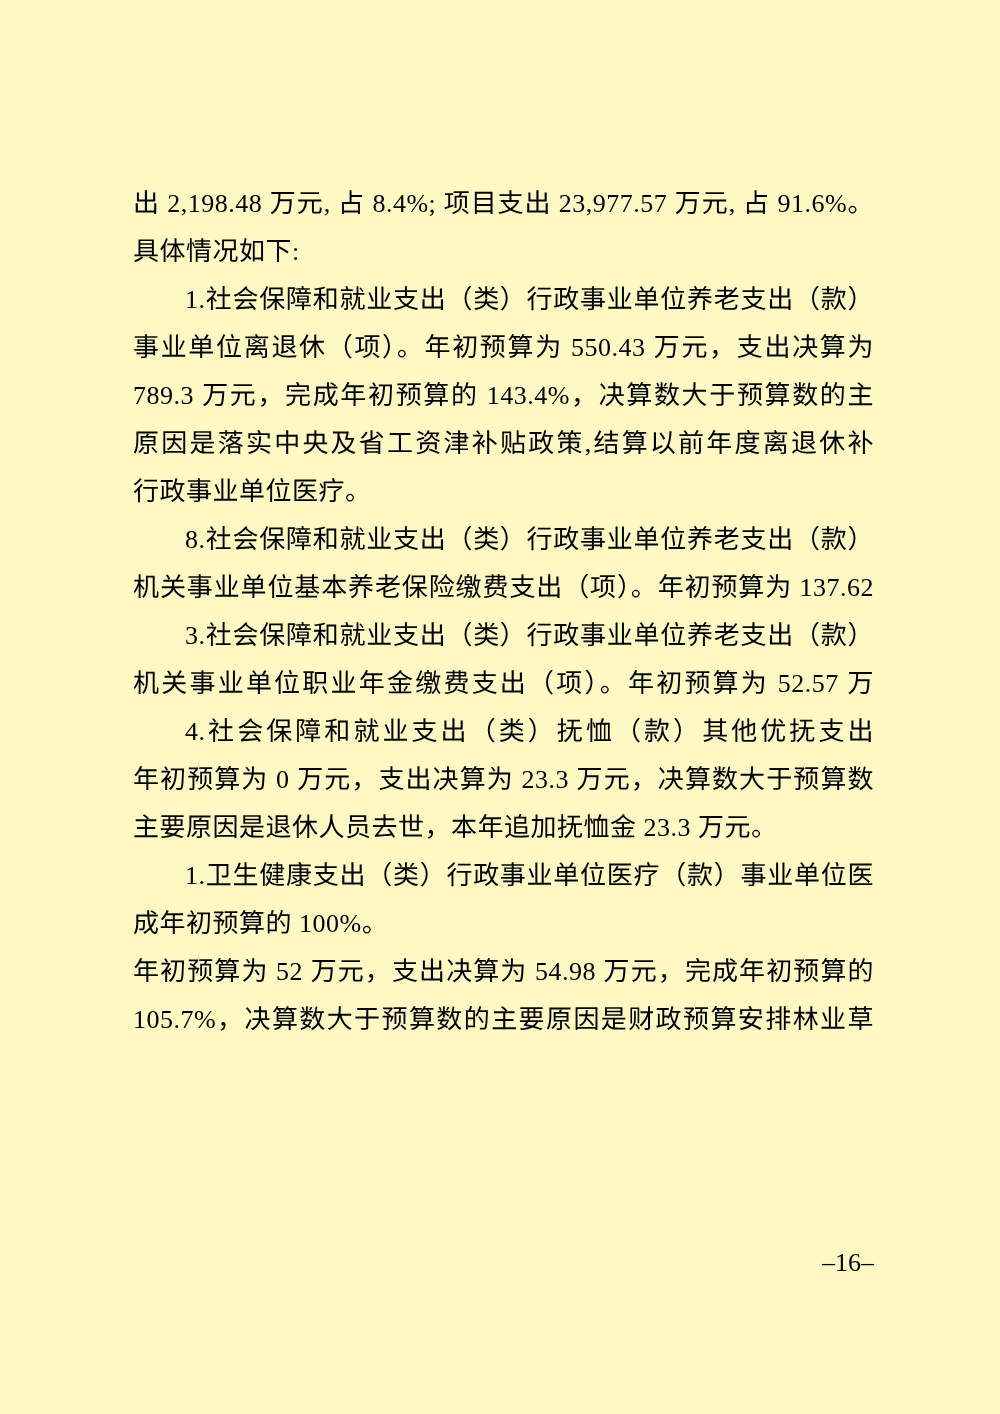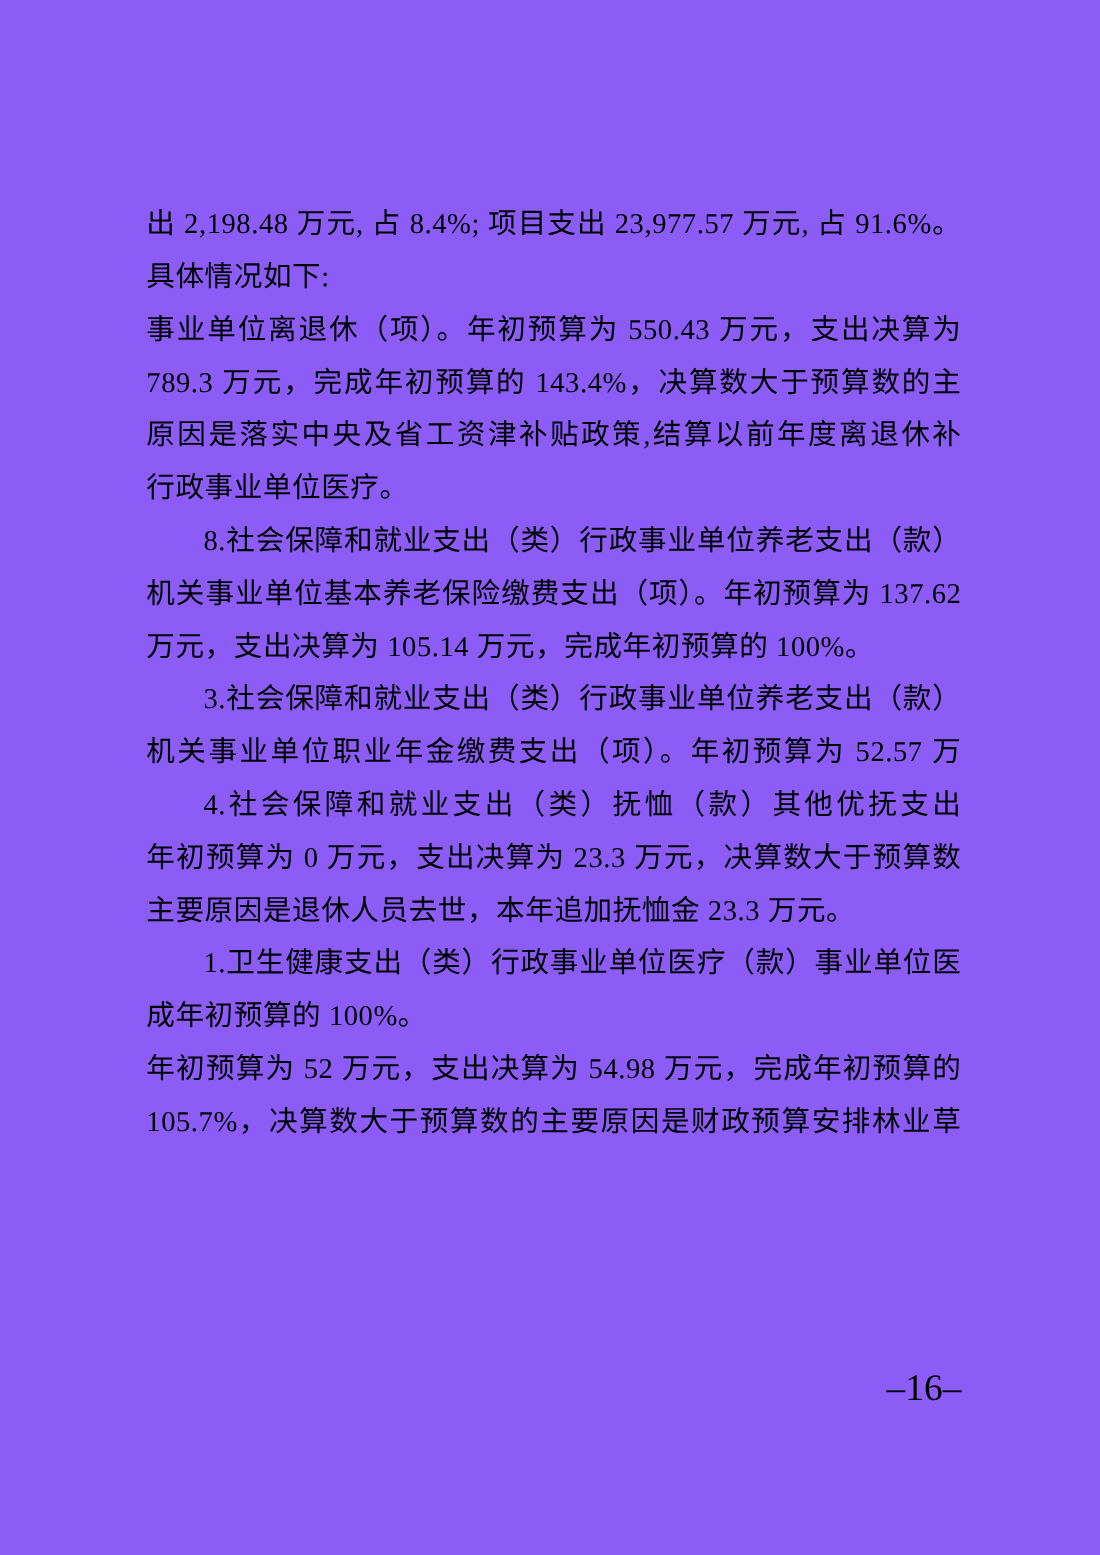--- a/index.html
+++ b/index.html
@@ -4,21 +4,21 @@
 <style>
   html, body {
     margin: 0;
     padding: 0;
     background: #ffffff;
   }
   .page {
     position: relative;
     width: 1000px;
     height: 1414px;
-    background: #8b5cf6;
+    background: #fef9c3;
     color: #000000;
     font-family: "Liberation Serif", "DejaVu Serif", serif;
     overflow: hidden;
   }
   .content {
     position: absolute;
     left: 133px;
     top: 180px;
     width: 741px;
     font-size: 26px;
@@ -36,40 +36,40 @@
     text-align: center;
     text-align-last: left;
   }
   .line.indent {
     text-indent: 2em;
   }
   .page-number {
     position: absolute;
     top: 1248px;
     right: 126px;
-    font-size: 34px;
+    font-size: 26px;
     line-height: 30px;
     color: #000000;
     font-family: "Liberation Serif", "DejaVu Serif", serif;
   }
 </style>
 </head>
 <body>
 
 <div class="page">
   <div class="content">
     <div class="line">出 2,198.48 万元, 占 8.4%; 项目支出 23,977.57 万元, 占 91.6%。</div>
     <div class="line end">具体情况如下:</div>
+    <div class="line indent">1.社会保障和就业支出（类）行政事业单位养老支出（款）</div>
     <div class="line">事业单位离退休（项）。年初预算为 550.43 万元，支出决算为</div>
     <div class="line">789.3 万元，完成年初预算的 143.4%，决算数大于预算数的主要</div>
     <div class="line">原因是落实中央及省工资津补贴政策,结算以前年度离退休补贴，</div>
     <div class="line end">行政事业单位医疗。</div>
     <div class="line indent">8.社会保障和就业支出（类）行政事业单位养老支出（款）</div>
     <div class="line">机关事业单位基本养老保险缴费支出（项）。年初预算为 137.62</div>
-    <div class="line end">万元，支出决算为 105.14 万元，完成年初预算的 100%。</div>
     <div class="line indent">3.社会保障和就业支出（类）行政事业单位养老支出（款）</div>
     <div class="line">机关事业单位职业年金缴费支出（项）。年初预算为 52.57 万元，</div>
     <div class="line indent">4.社会保障和就业支出（类）抚恤（款）其他优抚支出（项）。</div>
     <div class="line">年初预算为 0 万元，支出决算为 23.3 万元，决算数大于预算数的</div>
     <div class="line end">主要原因是退休人员去世，本年追加抚恤金 23.3 万元。</div>
     <div class="line indent">1.卫生健康支出（类）行政事业单位医疗（款）事业单位医</div>
     <div class="line end">成年初预算的 100%。</div>
     <div class="line">年初预算为 52 万元，支出决算为 54.98 万元，完成年初预算的</div>
     <div class="line">105.7%，决算数大于预算数的主要原因是财政预算安排林业草原</div>
   </div>

